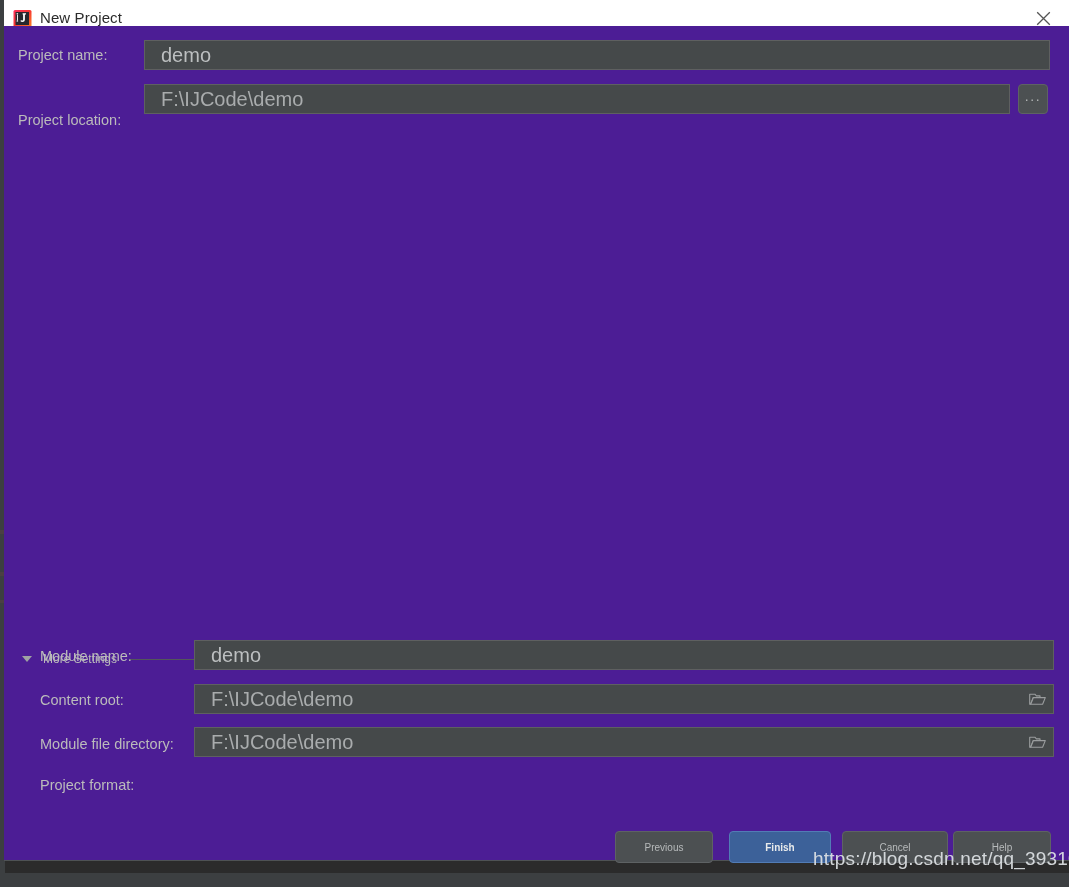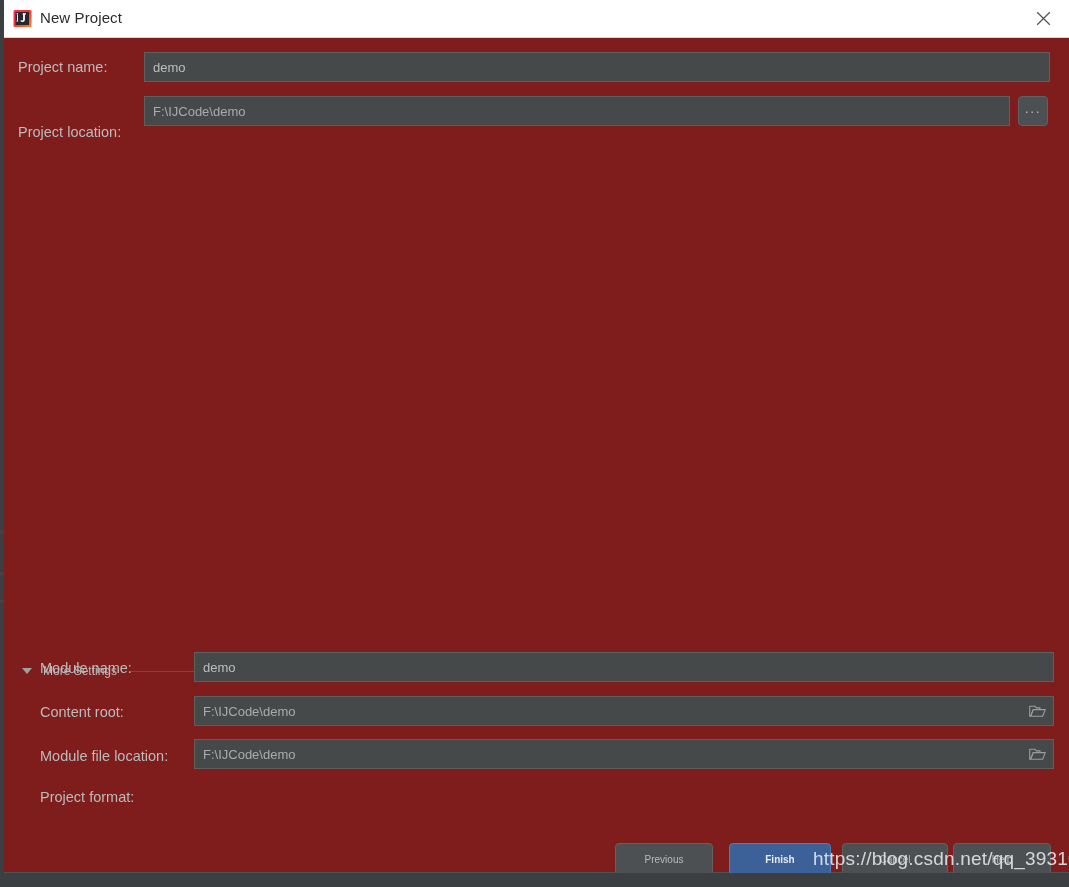--- a/index.html
+++ b/index.html
@@ -70,24 +70,24 @@
     align-items: center;
     justify-content: center;
     cursor: default;
   }
   #close-btn svg { display: block; }
 
   
   #dialog {
     position: absolute;
     left: 4px;
-    top: 38px;
+    top: 26px;
     width: 1065px;
     height: 835px;
-    background: #7f1d1d;
+    background: #4c1d95;
     box-sizing: border-box;
     border-bottom: 1px solid #4e5254;
   }
   #below-strip {
     position: absolute;
     left: 0; top: 873px;
     width: 1069px; height: 14px;
     background: #3c3f41;
   }
 
@@ -102,25 +102,26 @@
   
   .field {
     position: absolute;
     background: #45494a;
     border: 1px solid #5e6060;
     box-sizing: border-box;
     display: flex;
     align-items: center;
   }
   .field .val {
-    font-size: 13px;
+    font-size: 20px;
     color: #a9acad;
     padding-left: 8px;
     white-space: nowrap;
     overflow: hidden;
+    margin-left: 8px;
   }
   .field.bright .val { color: #bcbfc0; }
   .field .ficon {
     margin-left: auto;
     margin-right: 7px;
     display: flex;
     align-items: center;
   }
 
   
@@ -287,21 +288,21 @@
     <div class="field" style="left:190px; top:658px; width:860px; height:30px;">
       <span class="val">F:\IJCode\demo</span>
       <span class="ficon">
         <svg width="17" height="14" viewBox="0 0 17 14">
           <path d="M0.7 12.3 V2.2 h5.2 l1.5 1.7 h3.6 v1.6 H4.2 L1.6 12.3 Z" fill="none" stroke="#9a9d9e" stroke-width="1.1" stroke-linejoin="round"></path>
           <path d="M4.4 5.6 H16.3 L13.6 12.3 H1.7 Z" fill="#46494b" stroke="#9a9d9e" stroke-width="1.1" stroke-linejoin="round"></path>
         </svg>
       </span>
     </div>
 
-    <div class="lbl" style="left:36px; top:710px;">Module file location:</div>
+    <div class="lbl" style="left:36px; top:710px;">Module file directory:</div>
 
     <div class="field" style="left:190px; top:701px; width:860px; height:30px;">
       <span class="val">F:\IJCode\demo</span>
       <span class="ficon">
         <svg width="17" height="14" viewBox="0 0 17 14">
           <path d="M0.7 12.3 V2.2 h5.2 l1.5 1.7 h3.6 v1.6 H4.2 L1.6 12.3 Z" fill="none" stroke="#9a9d9e" stroke-width="1.1" stroke-linejoin="round"></path>
           <path d="M4.4 5.6 H16.3 L13.6 12.3 H1.7 Z" fill="#46494b" stroke="#9a9d9e" stroke-width="1.1" stroke-linejoin="round"></path>
         </svg>
       </span>
     </div>

